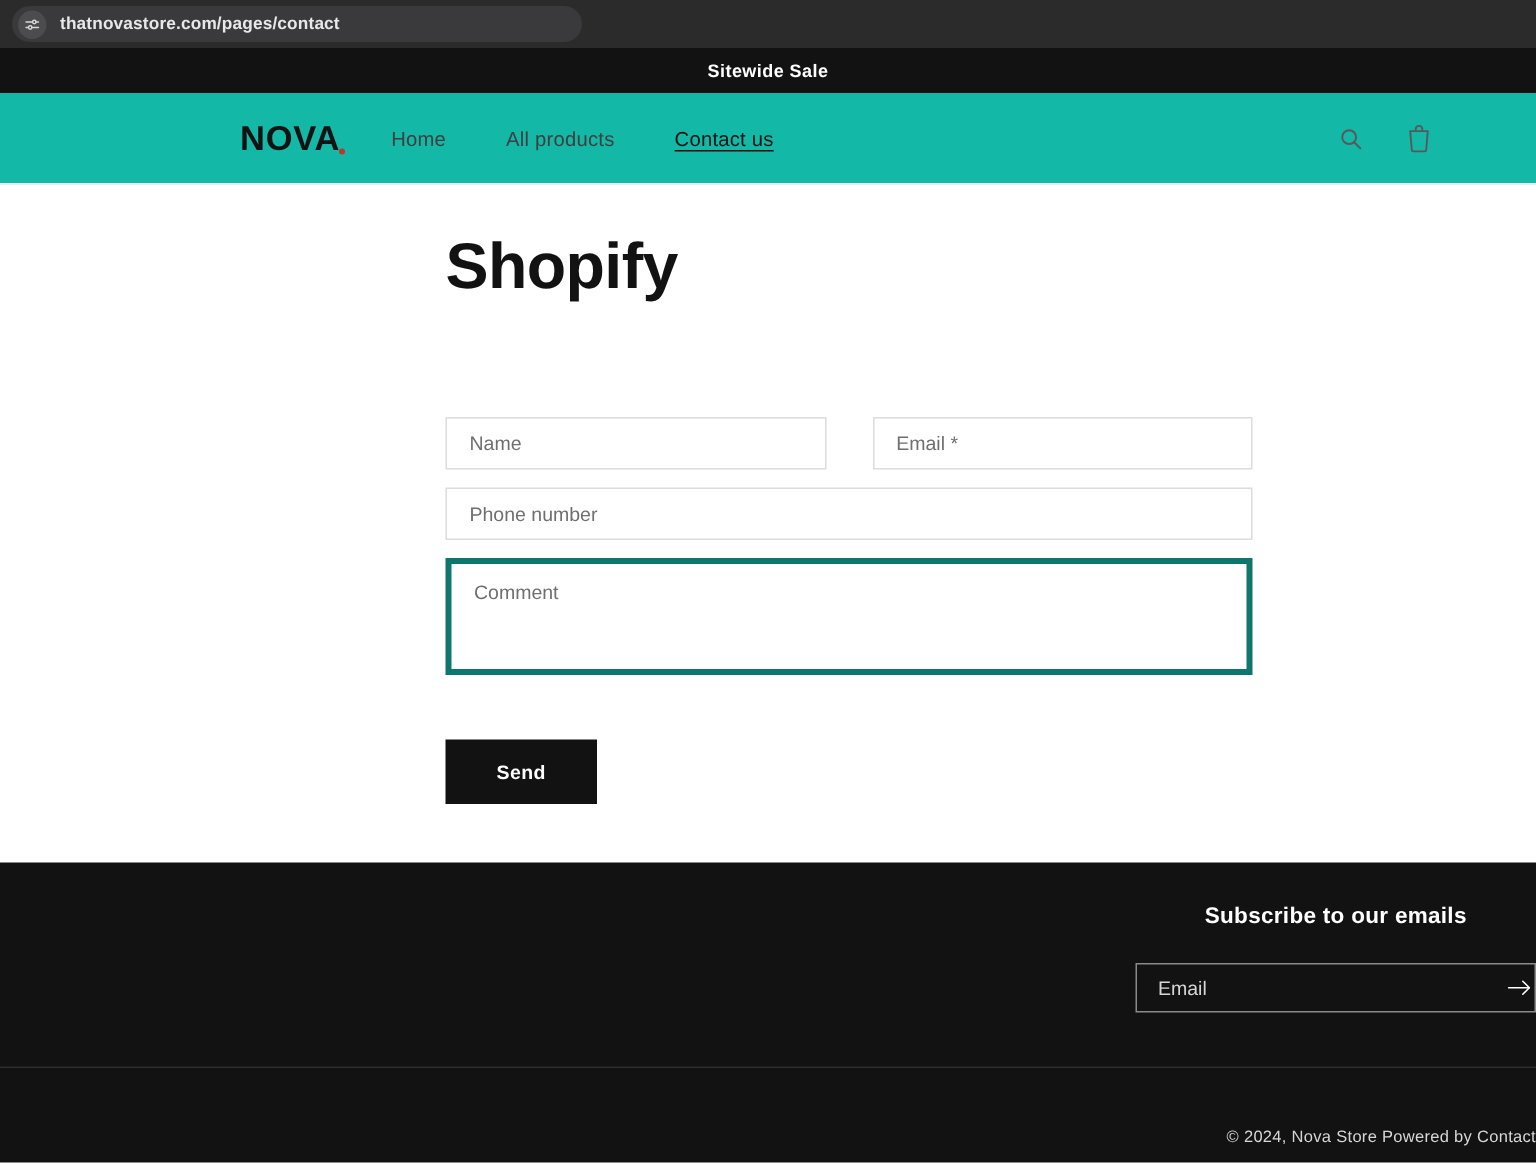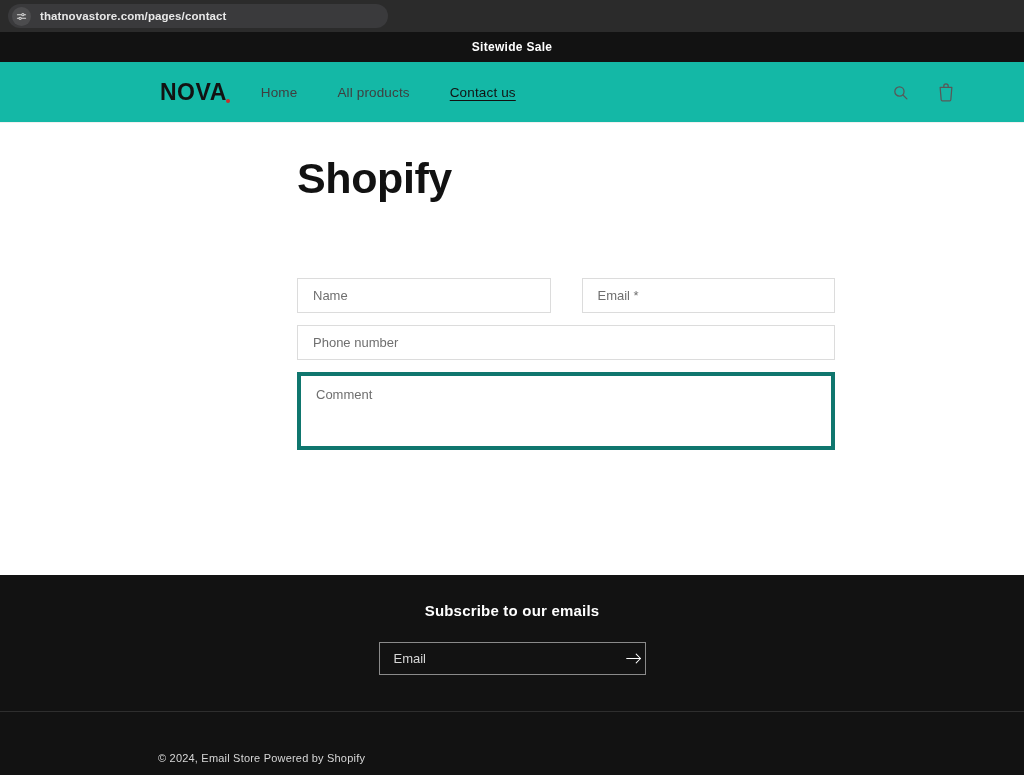--- a/index.html
+++ b/index.html
@@ -158,20 +158,21 @@
     cursor: pointer;
   }
 
   
   .site-footer {
     background: #121212;
     height: 201px;
     color: #ffffff;
     display: flex;
     flex-direction: column;
+    align-items: flex-end;
   }
   .newsletter {
     padding-top: 27px;
     display: flex;
     flex-direction: column;
     align-items: center;
   }
   .newsletter-title {
     font-size: 15px;
     font-weight: 700;
@@ -276,33 +277,34 @@
     <div class="field-row">
       <input class="field field-half" type="text" placeholder="Name" style="">
       <input class="field field-half" type="email" placeholder="Email *" style="">
     </div>
     <div class="field-row">
       <input class="field" type="tel" placeholder="Phone number" style="">
     </div>
     <div class="field-row">
       <textarea class="field field-textarea" placeholder="Comment" style=""></textarea>
     </div>
+    <button class="send-button" type="submit">Send</button>
   </form>
 </main>
 
 <footer class="site-footer">
   <div class="newsletter">
     <h2 class="newsletter-title">Subscribe to our emails</h2>
     <div class="newsletter-form">
       <input class="newsletter-input" type="email" placeholder="Email" style="">
       <button class="newsletter-submit" type="button">
         <svg width="16" height="13" viewBox="0 0 22 16" fill="none" stroke="#ffffff" stroke-width="1.4" stroke-linecap="round" stroke-linejoin="round">
           <line x1="1" y1="8" x2="20" y2="8"></line>
           <polyline points="14,2 20,8 14,14"></polyline>
         </svg>
       </button>
     </div>
   </div>
   <div class="footer-divider"></div>
   <div class="footer-bottom">
-    <span class="copyright">© 2024, Email Store Powered by Shopify</span>
+    <span class="copyright">© 2024, Nova Store Powered by Contact</span>
   </div>
 </footer>
 
 </body></html>

